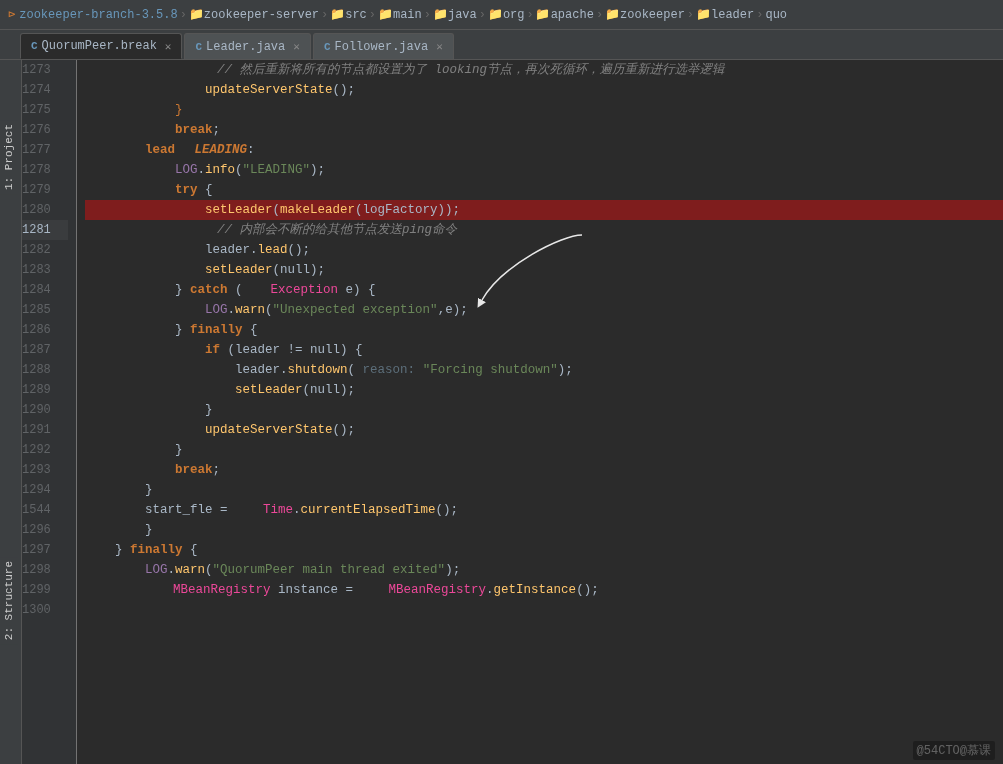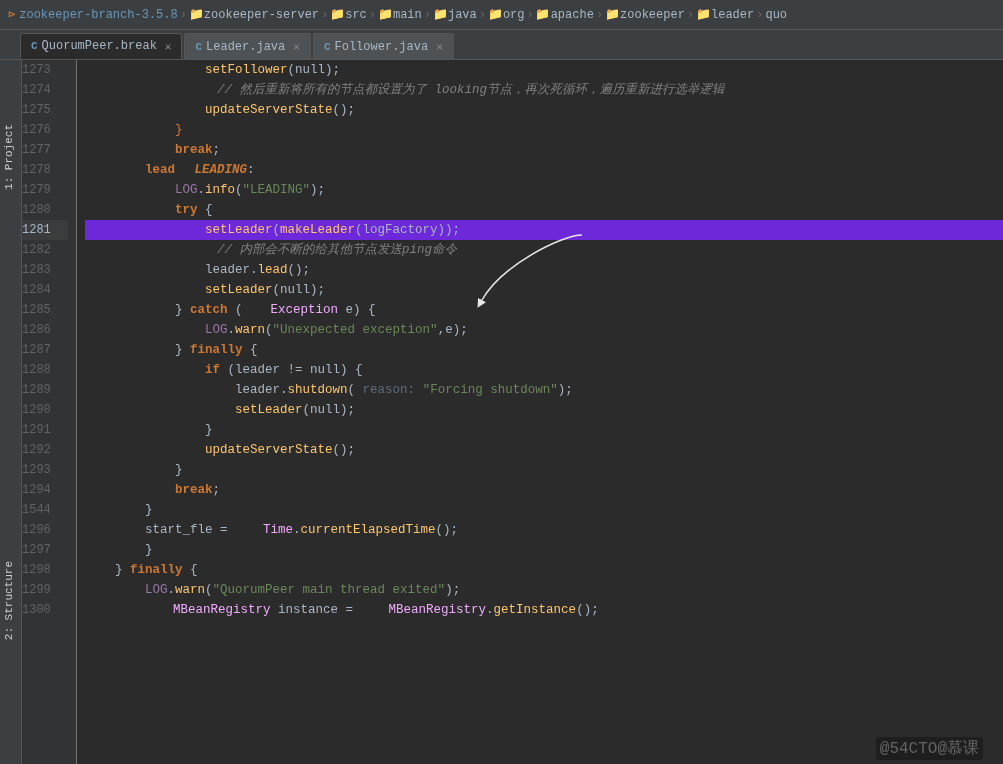--- a/index.html
+++ b/index.html
@@ -122,48 +122,48 @@
       line-height: 20px;
       padding-left: 8px;
     }
     .code-line {
       height: 20px;
       white-space: pre;
       font-size: 12.5px;
       line-height: 20px;
     }
     .code-line.highlighted {
-      background: #6d28d9;
+      background: #7f1d1d;
     }
 
     
     .kw { color: #cc7832; font-weight: bold; }
     .kw2 { color: #cc7832; }
     .str { color: #6a8759; }
     .method { color: #ffc66d; }
-    .type { color: #f0abfc; padding-left: 28px; }
+    .type { color: #ec4899; padding-left: 28px; }
     .comment { color: #808080; font-style: italic; margin-left: 12px; }
     .log { color: #9876aa; }
     .param { color: #a9b7c6; }
     .hint { color: #5c6e7a; }
     .annotation-arrow {
       position: absolute;
       top: 180px;
       left: 400px;
       width: 180px;
       height: 80px;
       pointer-events: none;
     }
 
     
     .watermark {
       position: absolute;
       bottom: 4px;
-      right: 20px;
-      font-size: 16px;
+      right: 8px;
+      font-size: 12px;
       color: rgba(255,255,255,0.3);
       background: rgba(0,0,0,0.3);
       padding: 1px 4px;
       border-radius: 2px;
     }
   </style>
 </head>
 <body>
 
 <div class="breadcrumb-bar">
@@ -251,21 +251,20 @@
           <div class="line-number">1294</div>
           <div class="line-number">1544</div>
           <div class="line-number">1296</div>
           <div class="line-number">1297</div>
           <div class="line-number">1298</div>
           <div class="line-number">1299</div>
           <div class="line-number">1300</div>
         </div>
 
       <div class="code-lines" id="code-content">
-          <div class="code-line">                <span class="method">setFollower</span>(null);</div>
           <div class="code-line">                <span class="comment">// 然后重新将所有的节点都设置为了 <em>looking</em>节点，再次死循环，遍历重新进行选举逻辑</span></div>
           <div class="code-line">                <span class="method">updateServerState</span>();</div>
           <div class="code-line">            <span class="kw2">}</span></div>
           <div class="code-line">            <span class="kw">break</span>;</div>
           <div class="code-line">        <span class="kw">lead</span> <span class="kw" style="font-style:italic;margin-left:12px;">LEADING</span>:</div>
           <div class="code-line">            <span class="log">LOG</span>.<span class="method">info</span>(<span class="str">"LEADING"</span>);</div>
           <div class="code-line">            <span class="kw">try</span> {</div>
           <div class="code-line highlighted">                <span class="method">setLeader</span>(<span class="method">makeLeader</span>(<span class="param">logFactory</span>));</div>
           <div class="code-line">                <span class="comment">// 内部会不断的给其他节点发送<em>ping</em>命令</span></div>
           <div class="code-line">                <span class="param">leader</span>.<span class="method">lead</span>();</div>

